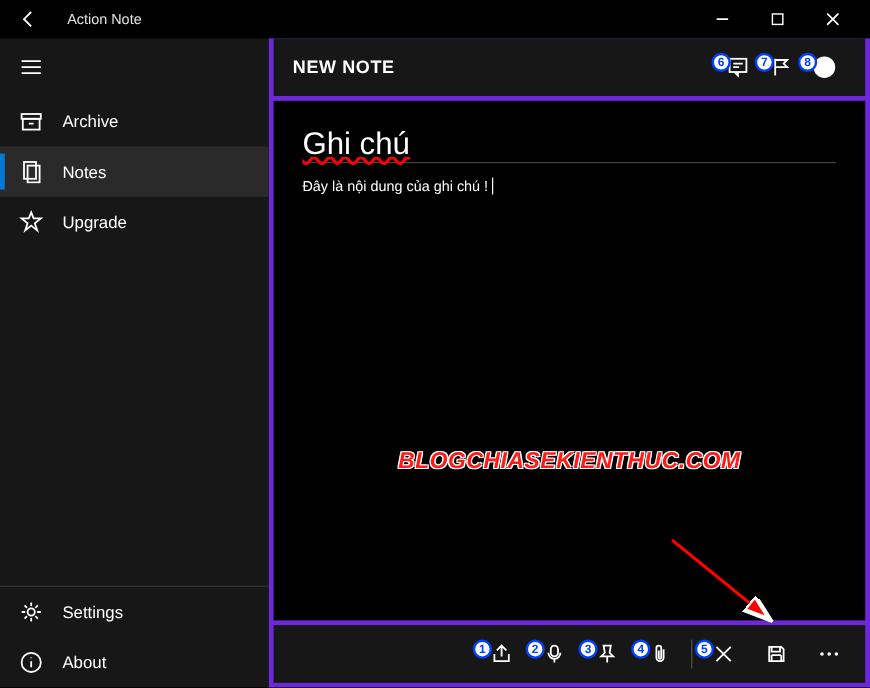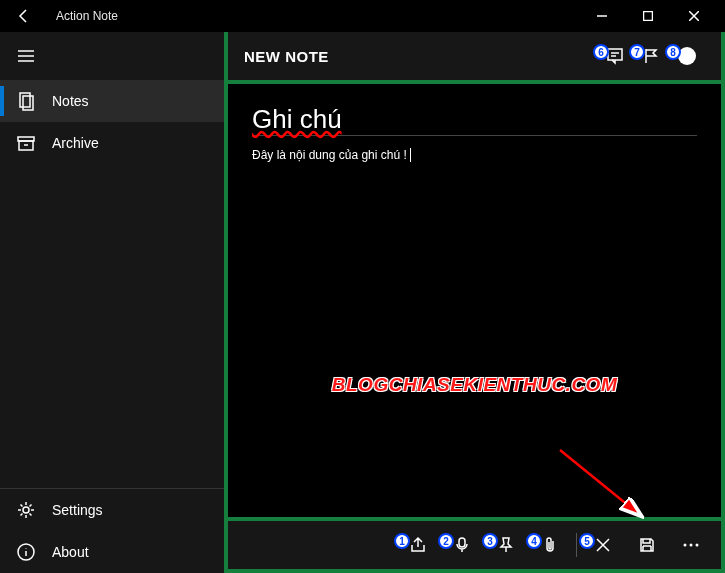--- a/index.html
+++ b/index.html
@@ -19,21 +19,21 @@
     
     .nav-items { flex: 1; }
     .nav-item { height: 42px; display: flex; align-items: center; padding: 0 16px; cursor: pointer; position: relative; }
     .nav-item.active::before { content: ""; position: absolute; left: 0; top: 6px; bottom: 6px; width: 4px; background: #0078d4; }
     .nav-item.active { background: #2a2a2a; }
     .nav-item .icon { width: 20px; height: 20px; margin-right: 16px; display: flex; align-items: center; justify-content: center; }
     .nav-item .label { font-size: 14px; }
     
     .sidebar-bottom { border-top: 1px solid #333; }
     
-    .main { flex: 1; display: flex; flex-direction: column; background: #15803d; }
+    .main { flex: 1; display: flex; flex-direction: column; background: #6d28d9; }
     
     .top-toolbar { height: 48px; background: #171717; display: flex; align-items: center; padding: 0 16px; margin: 0 4px; }
     .top-toolbar .page-title { font-weight: bold; font-size: 15px; letter-spacing: 0.5px; }
     .top-toolbar .spacer { flex: 1; }
     .top-action { position: relative; width: 36px; height: 36px; display: flex; align-items: center; justify-content: center; cursor: pointer; }
     .badge { position: absolute; left: -4px; top: 6px; width: 16px; height: 16px; border-radius: 50%; background: #fff; border: 2px solid #0040ff; color: #0040ff; font-size: 10px; font-weight: bold; display: flex; align-items: center; justify-content: center; }
     .white-circle { width: 18px; height: 18px; border-radius: 50%; background: #fff; }
     
     .note-area { flex: 1; padding: 20px 24px; background: #000; position: relative; margin: 4px; }
     .note-title { font-size: 26px; font-weight: normal; color: #fff; padding-bottom: 0; border-bottom: 1px solid #444; margin-bottom: 12px; font-family: Georgia, serif; }
@@ -81,38 +81,46 @@
 </div>
 
 <div class="app-body">
   <div class="sidebar">
     <div class="hamburger">
       <svg viewBox="0 0 20 20">
           <path d="M2 5 L18 5 M2 10 L18 10 M2 15 L18 15"></path>
         </svg>
     </div>
     <div class="nav-items">
-      <div class="nav-item active">
-        <span class="icon">
-          <svg viewBox="0 0 20 20">
-              <rect x="4" y="2" width="10" height="14"></rect>
-              <rect x="7" y="5" width="10" height="14"></rect>
-            </svg>
-        </span>
-        <span class="label">Notes</span>
-      </div>
       <div class="nav-item">
         <span class="icon">
           <svg viewBox="0 0 20 20">
               <rect x="2" y="4" width="16" height="4"></rect>
               <rect x="3" y="8" width="14" height="9"></rect>
               <path d="M8 12 L12 12"></path>
             </svg>
         </span>
         <span class="label">Archive</span>
+      </div>
+      <div class="nav-item active">
+        <span class="icon">
+          <svg viewBox="0 0 20 20">
+              <rect x="4" y="2" width="10" height="14"></rect>
+              <rect x="7" y="5" width="10" height="14"></rect>
+            </svg>
+        </span>
+        <span class="label">Notes</span>
+      </div>
+      <div class="nav-item">
+        <span class="icon">
+          <svg viewBox="0 0 20 20">
+              <path d="M10 2 L12 7 L18 7 L13 11 L15 17 L10 13 L5 17 L7 11 L2 7 L8 7 Z"></path>
+            </svg>
+        </span>
+        <span class="label">Upgrade</span>
       </div>
     </div>
     <div class="sidebar-bottom">
       <div class="nav-item">
         <span class="icon">
           <svg viewBox="0 0 20 20">
               <circle cx="10" cy="10" r="3"></circle>
               <path d="M10 2 L10 5 M10 15 L10 18 M2 10 L5 10 M15 10 L18 10 M4.5 4.5 L6.5 6.5 M13.5 13.5 L15.5 15.5 M15.5 4.5 L13.5 6.5 M6.5 13.5 L4.5 15.5"></path>
             </svg>
         </span>

